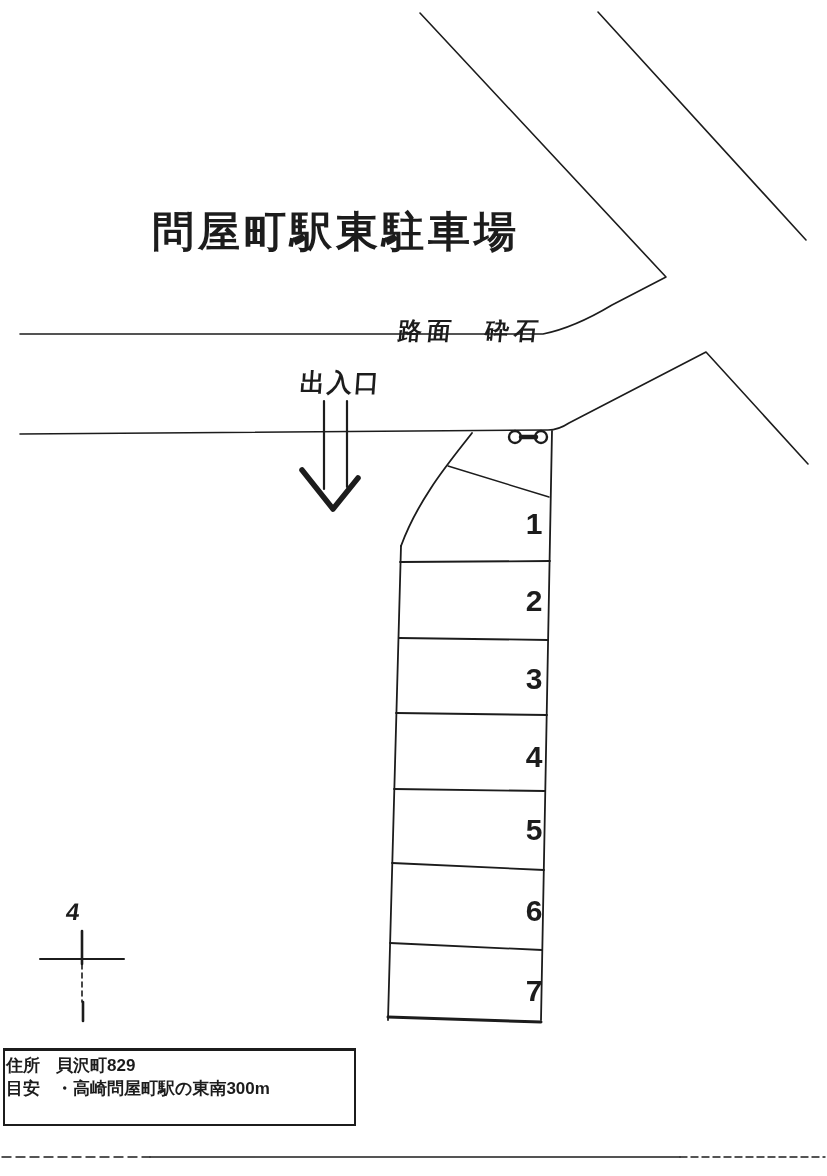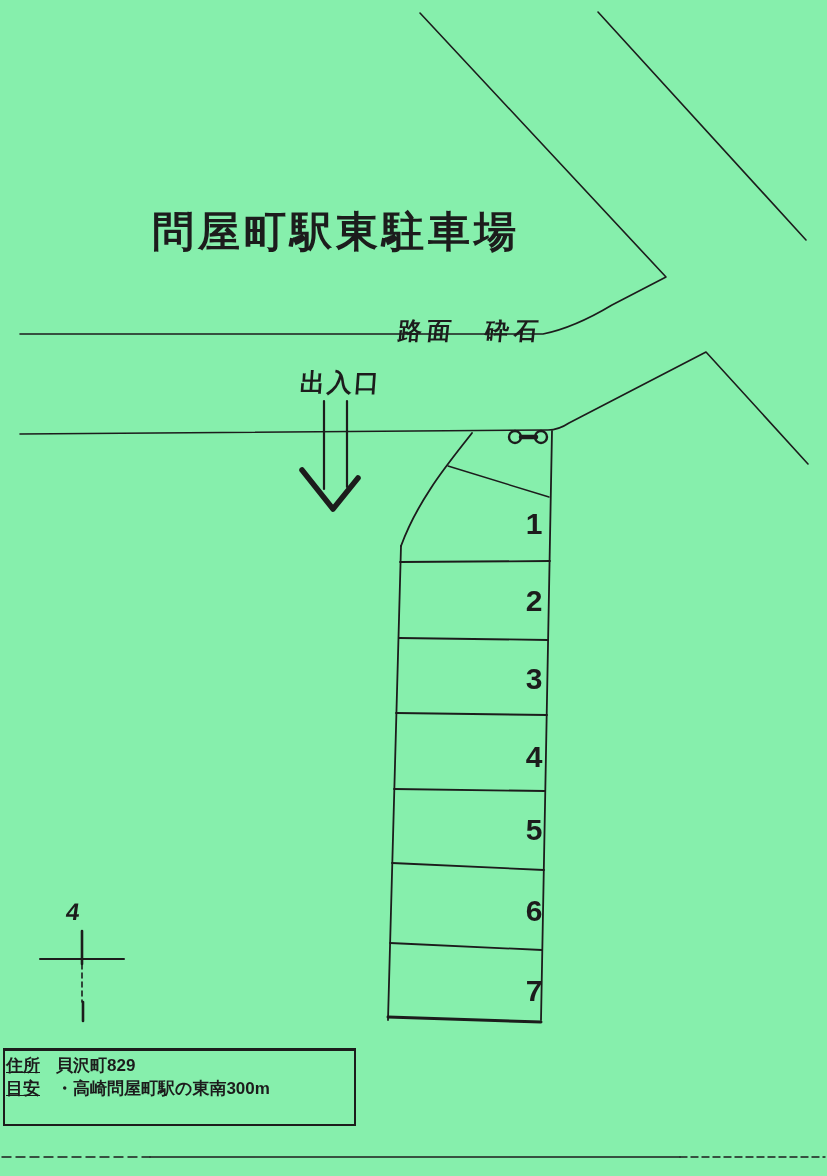--- a/index.html
+++ b/index.html
@@ -1,20 +1,20 @@
 <!DOCTYPE html>
 <html><head>
 <meta charset="utf-8">
 <style>
   html,body{margin:0;padding:0;background:#e8e8e8;}
   .page{
     position:relative;
     width:827px;height:1176px;
     margin:0 auto;
-    background:#86efac;
+    background:#ffffff;
     overflow:hidden;
     font-family:"Liberation Sans","DejaVu Sans",sans-serif;
     color:#1c1c1c;
   }
   .map-svg{position:absolute;left:0;top:0;width:827px;height:1176px;}
   .txt{position:absolute;white-space:nowrap;color:#1c1c1c;}
   .title{
     left:152px;top:204px;
     font-size:42px;font-weight:700;letter-spacing:4px;
   }
@@ -40,21 +40,21 @@
   }
   .info-box{
     position:absolute;left:3px;top:1048px;
     width:353px;height:78px;
     border:2px solid #1c1c1c;border-top-width:3px;
     box-sizing:border-box;
     font-size:17px;font-weight:700;
     padding:3px 0 0 1px;
   }
   .info-row{display:flex;align-items:flex-start;line-height:23px;}
-  .info-label{flex:0 0 50px;text-decoration:underline;}
+  .info-label{flex:0 0 50px;}
   .guide-items{display:flex;flex-direction:column;}
 </style>
 </head>
 <body>
 
 <div class="page">
 
   <svg class="map-svg" viewBox="0 0 827 1176" fill="none" stroke="#1c1c1c" stroke-linecap="round" stroke-linejoin="round">
 
     <g>

